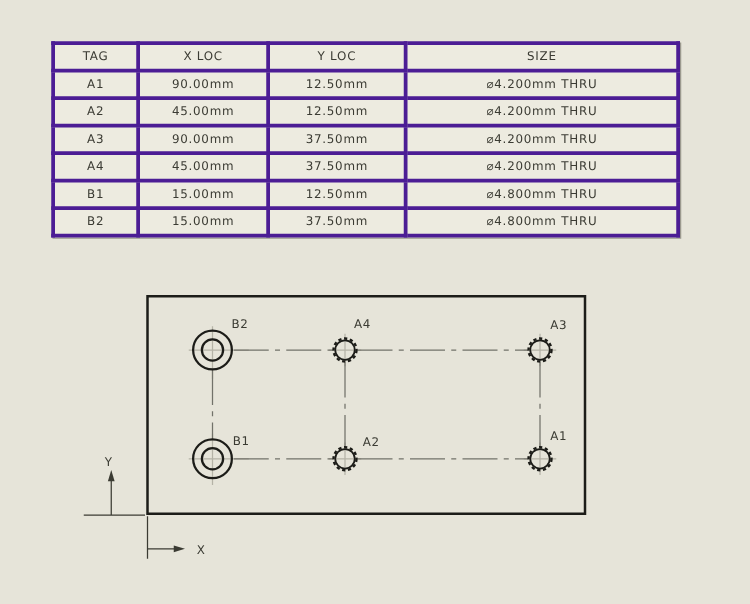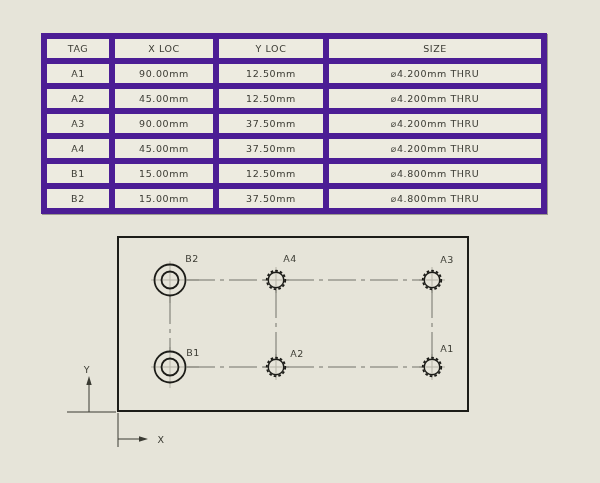--- a/index.html
+++ b/index.html
@@ -19,21 +19,21 @@
     position: absolute;
     left: 41px;
     top: 33px;
     border-collapse: collapse;
     table-layout: fixed;
     background: #edebe0;
     border: 1.5px solid #3b3b33;
     box-shadow: 1px 1px 0 #9b998e;
   }
   .hole-table th, .hole-table td {
-    border: 6px solid #4c1d95;
+    border: 3px solid #4c1d95;
     height: 19px;
     padding: 0 2px;
     text-align: center;
     vertical-align: middle;
     font-size: 9.5px;
     letter-spacing: 0.6px;
     color: #3b3b33;
     font-weight: normal;
     white-space: nowrap;
   }

